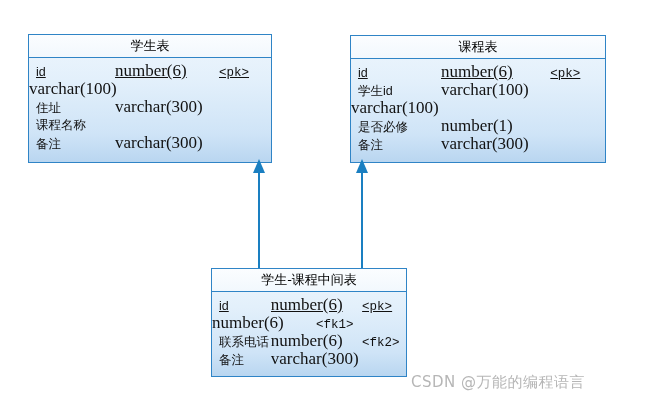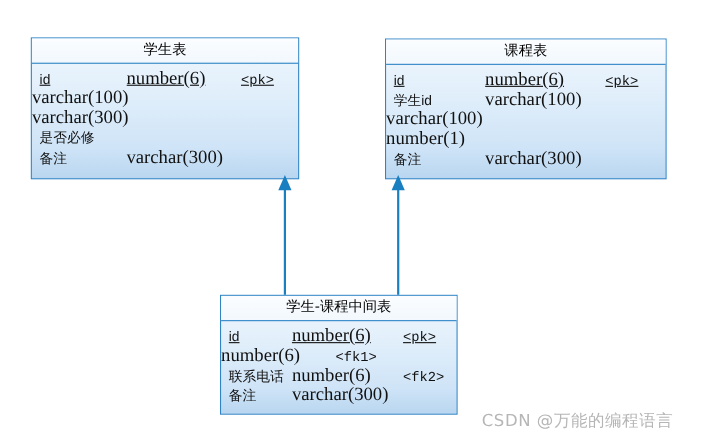--- a/index.html
+++ b/index.html
@@ -124,25 +124,26 @@
       <div class="attr-row is-pk">
         <span class="attr-name">id</span>
         <span class="attr-type">number(6)</span>
         <span class="attr-key">&lt;pk&gt;</span>
       </div>
       <div class="attr-row">
         <span class="attr-type">varchar(100)</span>
         <span class="attr-key"></span>
       </div>
       <div class="attr-row">
-        <span class="attr-type">varchar(300)</span>
-        <span class="attr-key"></span>
-      </div>
-      <div class="attr-row">
-        <span class="attr-name">是否必修</span>
+        <span class="attr-name">住址</span>
+        <span class="attr-type">varchar(300)</span>
+        <span class="attr-key"></span>
+      </div>
+      <div class="attr-row">
+        <span class="attr-name">课程名称</span>
         <span class="attr-key"></span>
       </div>
       <div class="attr-row">
         <span class="attr-name">备注</span>
         <span class="attr-type">varchar(300)</span>
         <span class="attr-key"></span>
       </div>
     </div>
   </div>
 
@@ -157,38 +158,39 @@
       <div class="attr-row">
         <span class="attr-name">学生id</span>
         <span class="attr-type">varchar(100)</span>
         <span class="attr-key"></span>
       </div>
       <div class="attr-row">
         <span class="attr-type">varchar(100)</span>
         <span class="attr-key"></span>
       </div>
       <div class="attr-row">
+        <span class="attr-name">是否必修</span>
         <span class="attr-type">number(1)</span>
         <span class="attr-key"></span>
       </div>
       <div class="attr-row">
         <span class="attr-name">备注</span>
         <span class="attr-type">varchar(300)</span>
         <span class="attr-key"></span>
       </div>
     </div>
   </div>
 
   <div class="connector-line" style="left:258px; top:172px; height:96px;"></div>
   <div class="connector-arrow" style="left:253px; top:159px;"></div>
 
   <div class="connector-line" style="left:361px; top:172px; height:96px;"></div>
   <div class="connector-arrow" style="left:356px; top:159px;"></div>
 
-  <div class="entity w-link" style="left:200px; top:268px; width:216px; height:109px;">
+  <div class="entity w-link" style="left:211px; top:268px; width:196px; height:109px;">
     <div class="entity-header">学生-课程中间表</div>
     <div class="entity-body">
       <div class="attr-row is-pk">
         <span class="attr-name">id</span>
         <span class="attr-type">number(6)</span>
         <span class="attr-key">&lt;pk&gt;</span>
       </div>
       <div class="attr-row">
         <span class="attr-type">number(6)</span>
         <span class="attr-key">&lt;fk1&gt;</span>
@@ -199,15 +201,15 @@
         <span class="attr-key">&lt;fk2&gt;</span>
       </div>
       <div class="attr-row">
         <span class="attr-name">备注</span>
         <span class="attr-type">varchar(300)</span>
         <span class="attr-key"></span>
       </div>
     </div>
   </div>
 
-  <div class="watermark" style="left:438px; top:373px;">CSDN @万能的编程语言</div>
+  <div class="watermark" style="left:411px; top:373px;">CSDN @万能的编程语言</div>
 
 </div>
 
 </body></html>

